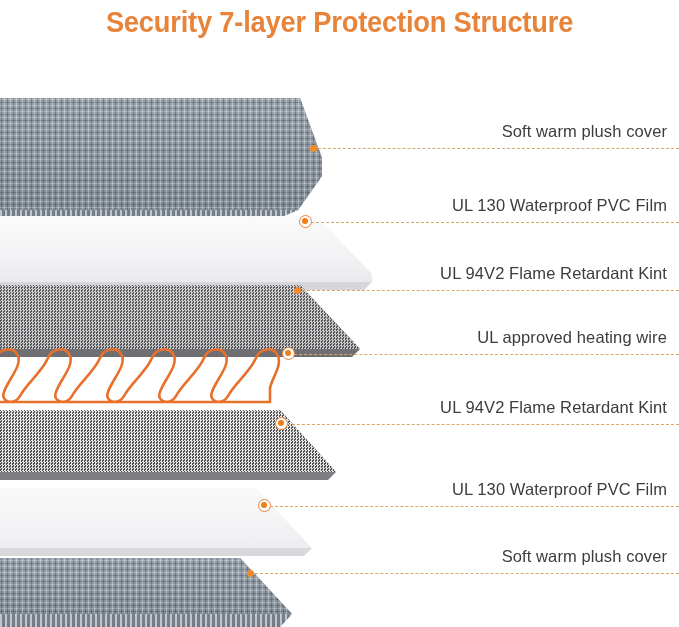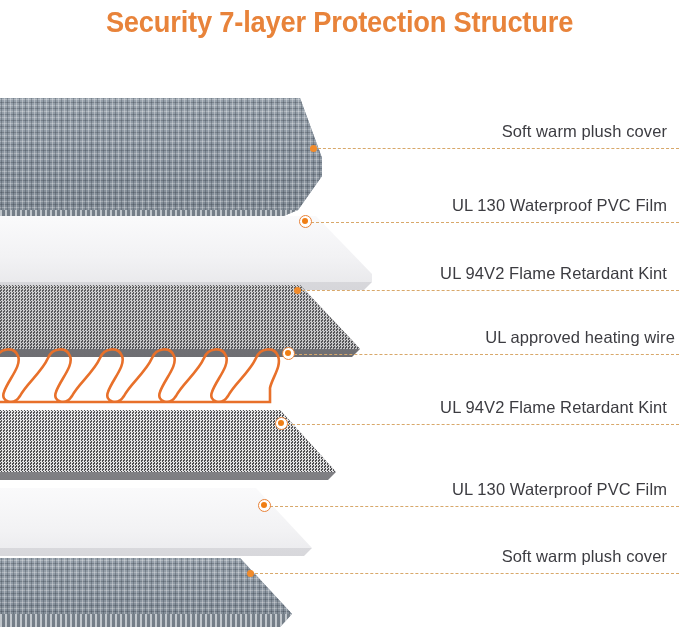--- a/index.html
+++ b/index.html
@@ -308,21 +308,21 @@
 
 <div class="callout" style="left:297px; top:290px; width:382px;">
   <div class="dash" style="width:382px;"></div>
   <div class="dot plain" style="left:-6px; top:-6px;"></div>
   <div class="clabel" style="left:0; top:-26px; width:370px;">UL 94V2 Flame Retardant Kint</div>
 </div>
 
 <div class="callout" style="left:289px; top:354px; width:390px;">
   <div class="dash" style="width:390px;"></div>
   <div class="dot" style="left:-7px; top:-7px;"></div>
-  <div class="clabel" style="left:8px; top:-26px; width:378px;">UL approved heating wire</div>
+  <div class="clabel" style="left:0; top:-26px; width:378px;">UL approved heating wire</div>
 </div>
 
 <div class="callout" style="left:282px; top:424px; width:397px;">
   <div class="dash" style="width:397px;"></div>
   <div class="dot" style="left:-7px; top:-7px;"></div>
   <div class="clabel" style="left:0; top:-26px; width:385px;">UL 94V2 Flame Retardant Kint</div>
 </div>
 
 <div class="callout" style="left:265px; top:506px; width:414px;">
   <div class="dash" style="width:414px;"></div>

